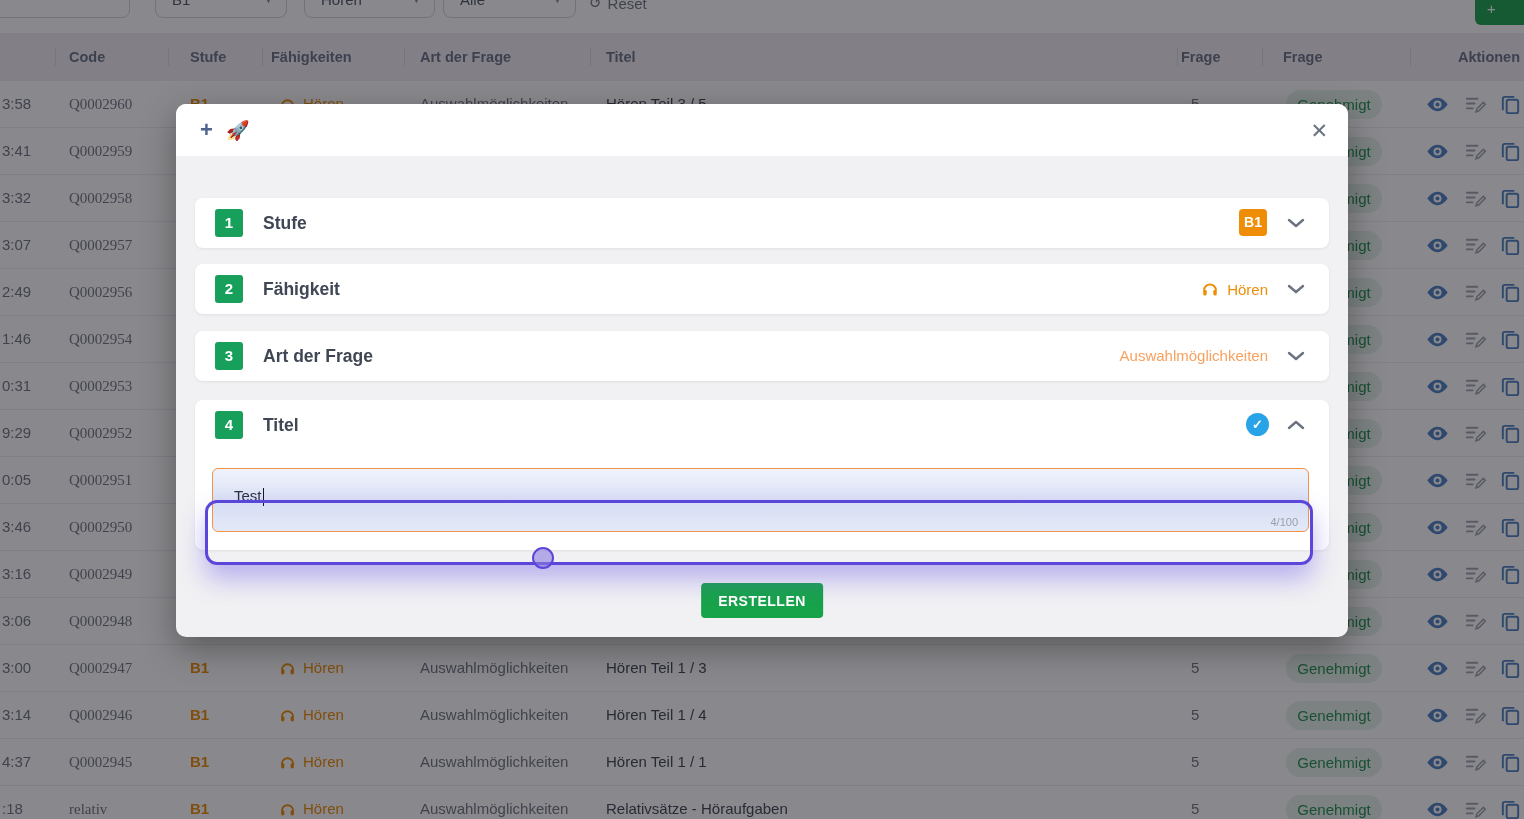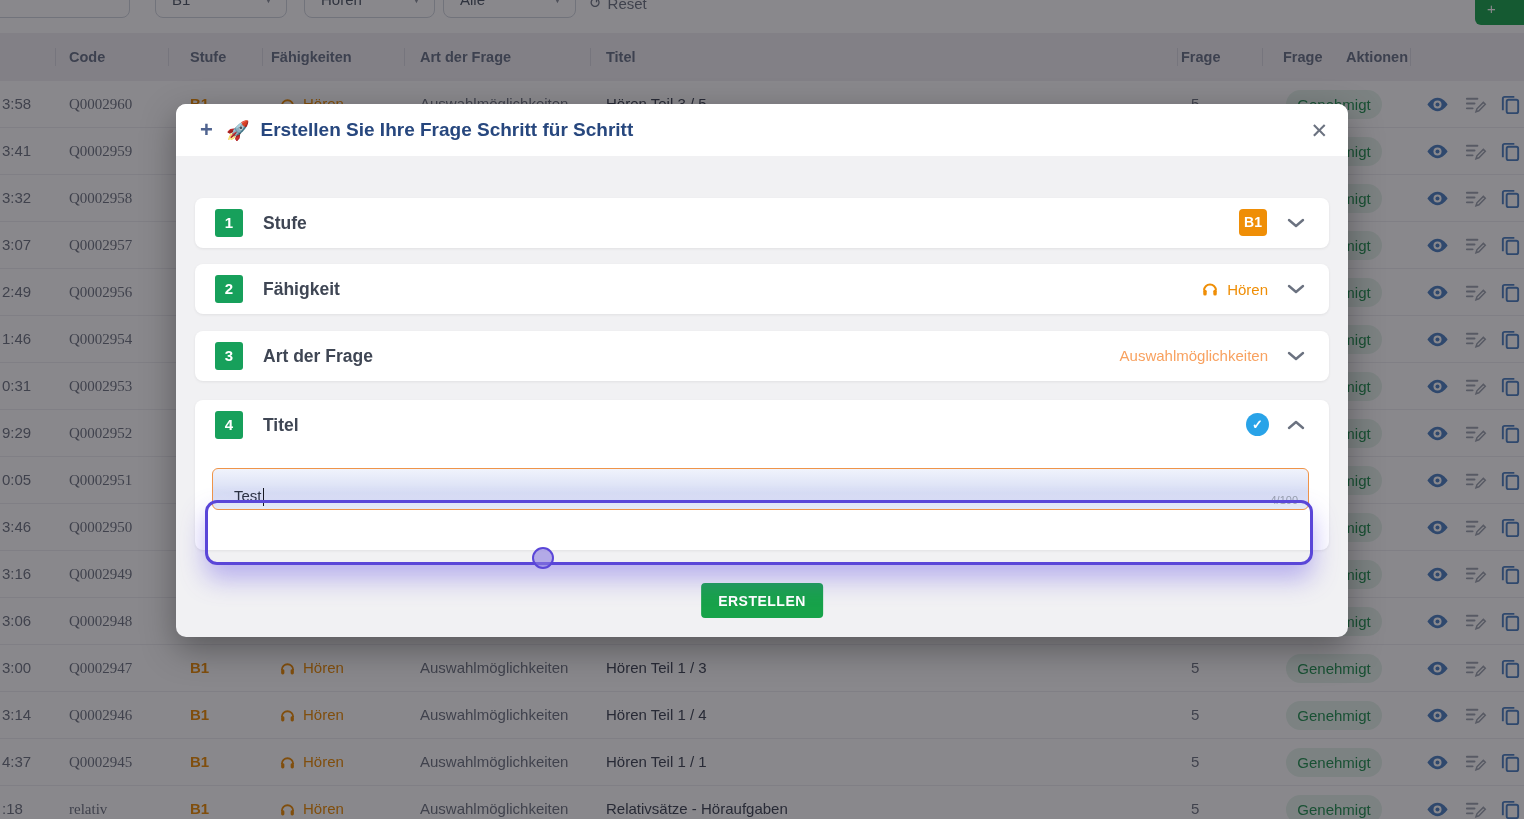--- a/index.html
+++ b/index.html
@@ -77,21 +77,21 @@
     text-align:center; line-height:27px; padding:0 4px; }
   .val-skill { position:absolute; right:61px; top:0; height:50px; display:flex;
     align-items:center; gap:8px; color:#ef8e06; font-size:15px; }
   .val-skill svg { width:18px; height:18px; }
   .val-text { position:absolute; right:61px; top:0; line-height:50px; color:#f8a15f;
     font-size:15px; }
   .check-circle { position:absolute; right:60px; top:13px; width:23px; height:23px;
     border-radius:50%; background:#29a3e8; color:#fff; font-size:13px; font-weight:bold;
     text-align:center; line-height:23px; }
 
-  #title-input { position:absolute; left:17px; top:68px; width:1097px; height:42px;
+  #title-input { position:absolute; left:17px; top:68px; width:1097px; height:64px;
     border:1.5px solid #ef9449; border-radius:6px;
     background:linear-gradient(180deg,#f0f3fc 0%,#d8def4 58%,#e4e9f8 100%); }
   #title-input .txt { position:absolute; left:21px; top:18px; font-size:15px; color:#2a3140; }
   .caret { display:inline-block; width:1.5px; height:18px; background:#15181f;
     vertical-align:middle; margin-left:1px; }
   #char-counter { position:absolute; right:10px; bottom:3px; font-size:11px; color:#98a0ac; }
 
   #hl-rect { position:absolute; left:29px; top:396px; width:1108px; height:65px;
     border:3px solid #5a46d8; border-radius:12px; z-index:30;
     box-shadow:0 14px 26px rgba(104,86,230,0.42); }
@@ -135,21 +135,21 @@
       <span class="h" style="left: 271px;">Fähigkeiten</span>
       <span class="sep" style="left: 262px;"></span>
       <span class="h" style="left: 420px;">Art der Frage</span>
       <span class="sep" style="left: 404px;"></span>
       <span class="h" style="left: 606px;">Titel</span>
       <span class="sep" style="left: 590px;"></span>
       <span class="h" style="left: 1181px;">Frage</span>
       <span class="sep" style="left: 1177px;"></span>
       <span class="h" style="left: 1283px;">Frage</span>
       <span class="sep" style="left: 1262px;"></span>
-      <span class="h" style="left: 1346px;">Aktionen</span>
+      <span class="h" style="left: 1458px;">Aktionen</span>
       <span class="sep" style="left: 1410px;"></span>
     </div>
 
   <div id="tbody">
       <div class="row" style="top: 0px;">
       <span class="c time">3:58</span>
       <span class="c code">Q0002960</span>
       <span class="c level">B1</span>
       <span class="c skill">
         <svg viewBox="0 0 24 24" fill="none">
@@ -680,21 +680,20 @@
       </span>
     </div>
     </div>
 
   <div id="scrim"></div>
 
   <div id="modal">
     <div id="modal-header">
       <span id="modal-plus">+</span>
       <span id="modal-emoji">🚀</span>
-      <span id="modal-title">Erstellen Sie Ihre Frage Schritt für Schritt</span>
       <button id="modal-close">✕</button>
     </div>
 
     <div id="card-1" class="step-card">
       <div class="step-head">
         <span class="step-num">1</span>
         <span class="step-label">Stufe</span>
         <span class="val-badge">B1</span>
         <svg class="step-chev" viewBox="0 0 18 12" fill="none">
             <path d="M2 3l7 6 7-6" stroke="currentColor" stroke-width="2.4" stroke-linecap="round" stroke-linejoin="round"></path>

